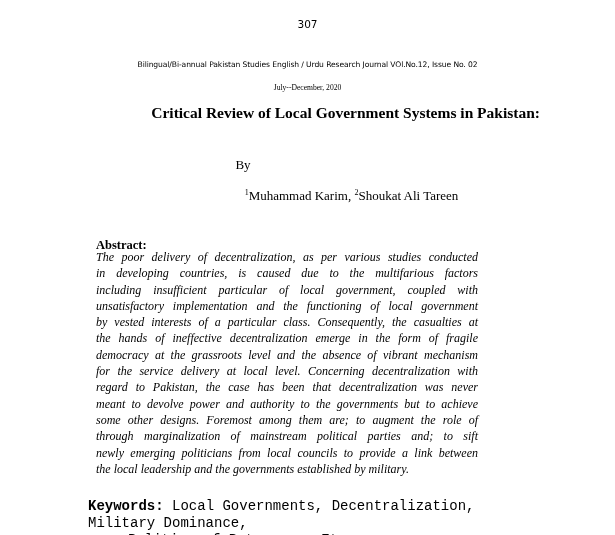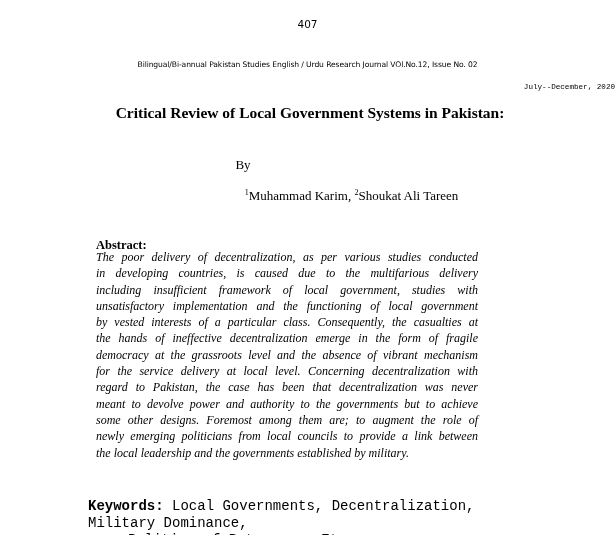--- a/index.html
+++ b/index.html
@@ -9,25 +9,25 @@
   }
   .page-number {
     position: absolute; top: 18px; left: 0; width: 615px; text-align: center;
     font-family: "DejaVu Sans", sans-serif; font-size: 10.5px;
   }
   .journal-line {
     position: absolute; top: 60px; left: 0; width: 615px; text-align: center;
     font-family: "DejaVu Sans", sans-serif; font-size: 7.6px; letter-spacing: -0.1px;
   }
   .date-line {
-    position: absolute; top: 83px; left: 0; width: 615px; text-align: right;
-    font-family: Liberation Mono, monospace; font-size: 7.6px;
+    position: absolute; top: 83px; left: 0; width: 615px; text-align: center;
+    font-family: Liberation Serif, serif; font-size: 7.6px;
   }
   .title {
-    position: absolute; top: 103px; left: 80px; width: 460px; text-align: center;
+    position: absolute; top: 103px; left: 80px; width: 460px; text-align: right;
     font-family: "Liberation Serif", serif; font-weight: bold; font-size: 15.5px; line-height: 19px;
   }
   .by {
     position: absolute; top: 157px; left: 0; width: 486px; text-align: center;
     font-family: "Liberation Serif", serif; font-size: 13px;
   }
   .authors {
     position: absolute; top: 188px; left: 0; width: 615px; text-align: center;
     font-family: "Liberation Serif", serif; font-size: 13px; padding-left: 44px;
   }
@@ -48,45 +48,46 @@
   .keywords {
     position: absolute; top: 498px; left: 88px; width: 390px;
     font-family: Liberation Mono, monospace; font-size: 14px; line-height: 17px;
   }
   .keywords .kw-label { font-weight: bold; }
   .keywords .kw-line2 { display: block; padding-left: 40px; }
 </style>
 </head>
 <body>
 
-<div class="page-number">407</div>
+<div class="page-number">307</div>
 <div class="journal-line">Bilingual/Bi-annual Pakistan Studies English / Urdu Research Journal VOl.No.12, Issue No. 02</div>
 <div class="date-line">July--December, 2020</div>
 
 <div class="title">Critical Review of Local Government Systems in Pakistan:</div>
 <div class="by">By</div>
 
 <div class="authors">
   <sup>1</sup><span>Muhammad Karim, </span><sup>2</sup><span>Shoukat Ali Tareen</span>
 </div>
 
 <div class="abstract-heading">Abstract:</div>
 
 <div class="abstract-body">
   <span class="line">The poor delivery of decentralization, as per various studies conducted</span>
-  <span class="line">in developing countries, is caused due to the multifarious delivery</span>
-  <span class="line">including insufficient framework of local government, studies with</span>
+  <span class="line">in developing countries, is caused due to the multifarious factors</span>
+  <span class="line">including insufficient particular of local government, coupled with</span>
   <span class="line">unsatisfactory implementation and the functioning of local government</span>
   <span class="line">by vested interests of a particular class. Consequently, the casualties at</span>
   <span class="line">the hands of ineffective decentralization emerge in the form of fragile</span>
   <span class="line">democracy at the grassroots level and the absence of vibrant mechanism</span>
   <span class="line">for the service delivery at local level. Concerning decentralization with</span>
   <span class="line">regard to Pakistan, the case has been that decentralization was never</span>
   <span class="line">meant to devolve power and authority to the governments but to achieve</span>
   <span class="line">some other designs. Foremost among them are; to augment the role of</span>
+  <span class="line">through marginalization of mainstream political parties and; to sift</span>
   <span class="line">newly emerging politicians from local councils to provide a link between</span>
   <span class="line last">the local leadership and the governments established by military.</span>
 </div>
 
 <div class="keywords">
   <span class="kw-label">Keywords:</span><span> Local Governments, Decentralization, Military Dominance,</span>
   <span class="kw-line2">Politics of Patronage, Etc.</span>
 </div>
 
 </body></html>

